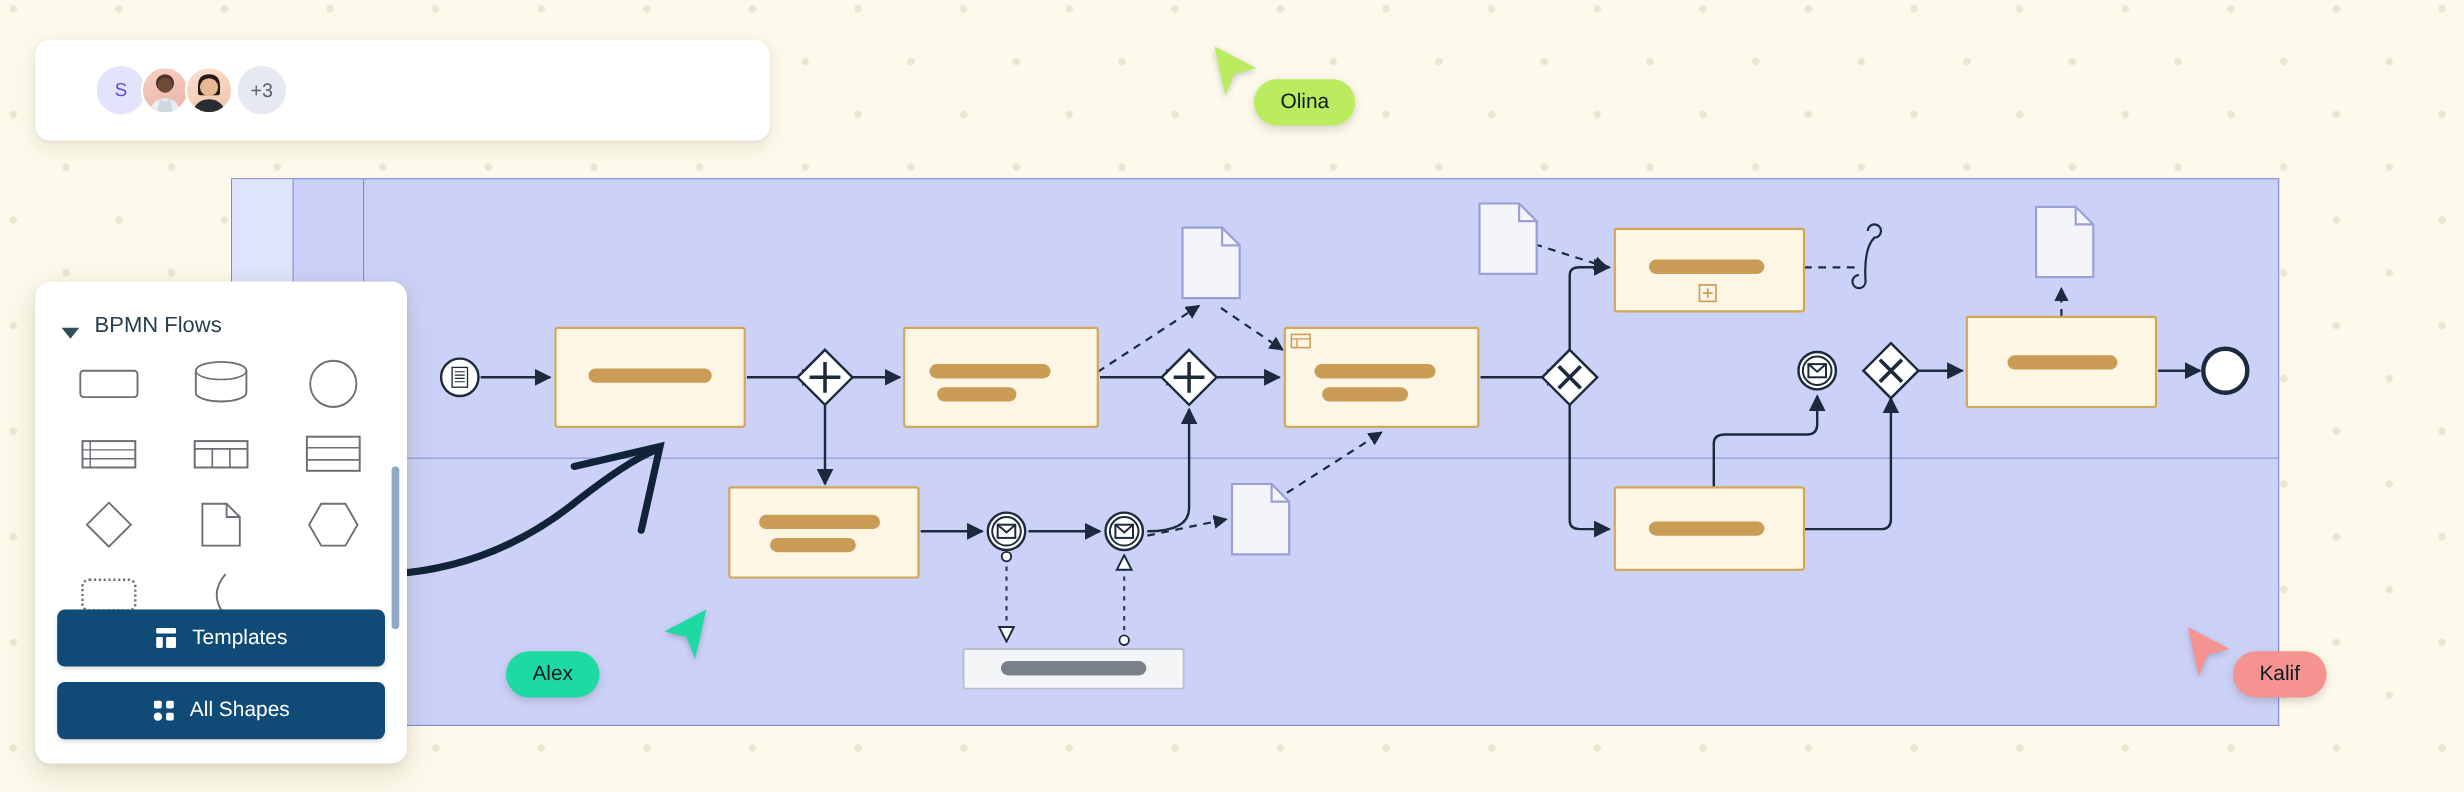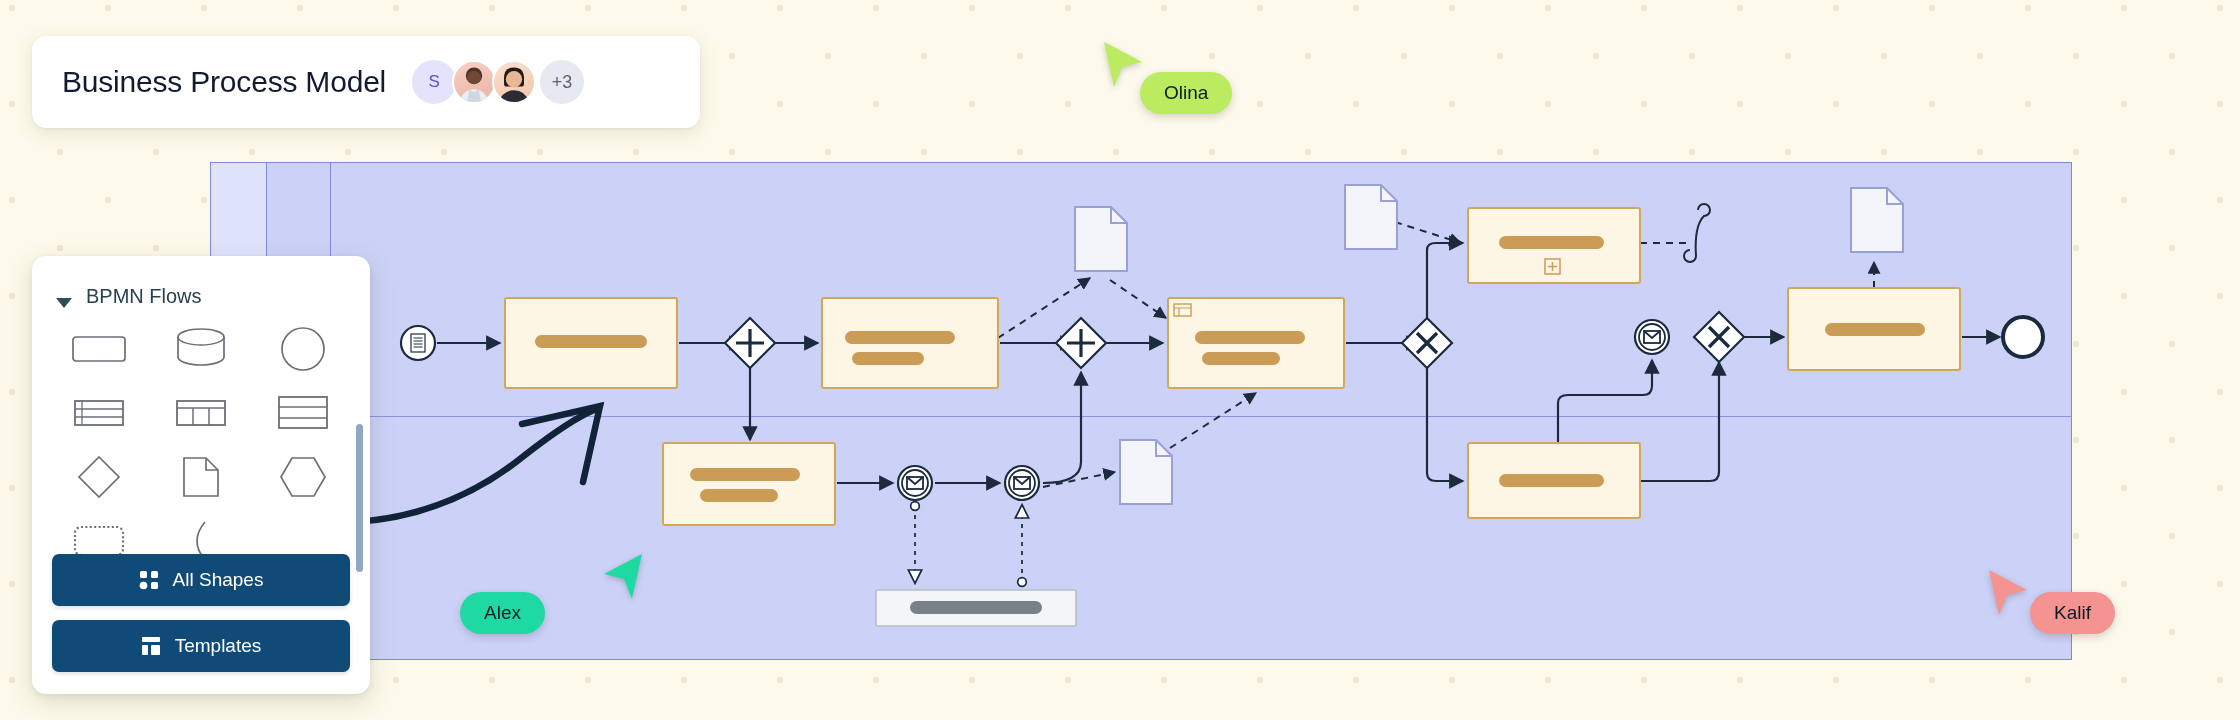--- a/index.html
+++ b/index.html
@@ -338,21 +338,20 @@
       <rect x="910" y="601" width="132" height="13" rx="6.5" fill="#7a8088"></rect>
     </g>
 
     <g stroke="#102338" fill="none" stroke-width="6.5" stroke-linecap="round">
       <path d="M278,500 Q300,525 355,522 Q450,516 525,455 Q570,420 594,410"></path>
       <path d="M522,424 L600,406 L583,482"></path>
     </g>
   </svg>
 
   <div class="titlebar">
-    <div class="doc-title">Business Process Model</div>
     <div class="avatars">
       <div class="avatar av-initial">
         <span>S</span>
       </div>
       <div class="avatar av-photo av-p1">
         <svg class="face" viewBox="0 0 44 44">
           <circle cx="22" cy="15" r="9" fill="#4a3328"></circle>
           <circle cx="22" cy="17" r="7.5" fill="#6e4a34"></circle>
           <path d="M6,44 q4,-14 16,-14 q12,0 16,14 z" fill="#e9eef2"></path>
           <path d="M17,30 q5,6 10,0 l3,14 h-16 z" fill="#cfd8e0"></path>
@@ -437,37 +436,37 @@
       <div class="shape-cell">
         <svg width="36" height="44">
             <path d="M22,3 q-16,19 0,38" fill="none" stroke="#6b6f76" stroke-width="1.7"></path>
           </svg>
       </div>
     </div>
 
     <div class="panel-scroll"></div>
 
     <div class="panel-btns">
+      <button class="pbtn">
+        <svg width="20" height="20" viewBox="0 0 20 20">
+          <rect x="1" y="1" width="18" height="5" rx="1" fill="#fff"></rect>
+          <rect x="1" y="9" width="6" height="10" rx="1" fill="#fff"></rect>
+          <rect x="10" y="9" width="9" height="10" rx="1" fill="#fff"></rect>
+        </svg>
+        <span>Templates</span>
+      </button>
       <button class="pbtn">
         <svg width="20" height="20" viewBox="0 0 20 20">
           <rect x="1" y="1" width="7" height="7" rx="1.5" fill="#fff"></rect>
           <rect x="12" y="1" width="7" height="7" rx="1.5" fill="#fff"></rect>
           <circle cx="4.5" cy="15.5" r="3.8" fill="#fff"></circle>
           <rect x="12" y="12" width="7" height="7" rx="1.5" fill="#fff"></rect>
         </svg>
         <span>All Shapes</span>
       </button>
-      <button class="pbtn">
-        <svg width="20" height="20" viewBox="0 0 20 20">
-          <rect x="1" y="1" width="18" height="5" rx="1" fill="#fff"></rect>
-          <rect x="1" y="9" width="6" height="10" rx="1" fill="#fff"></rect>
-          <rect x="10" y="9" width="9" height="10" rx="1" fill="#fff"></rect>
-        </svg>
-        <span>Templates</span>
-      </button>
     </div>
   </div>
 
   <div class="cursor">
     <svg class="cur-arrow" style="left:1100px; top:40px; position:absolute;" width="46" height="52" viewBox="0 0 46 52">
       <path d="M4,2 L42,22 L22,27 L14,47 z" fill="#bbec60"></path>
     </svg>
     <div class="cur-label" style="left:1140px; top:72px; background:#bbec60;">Olina</div>
   </div>
 

